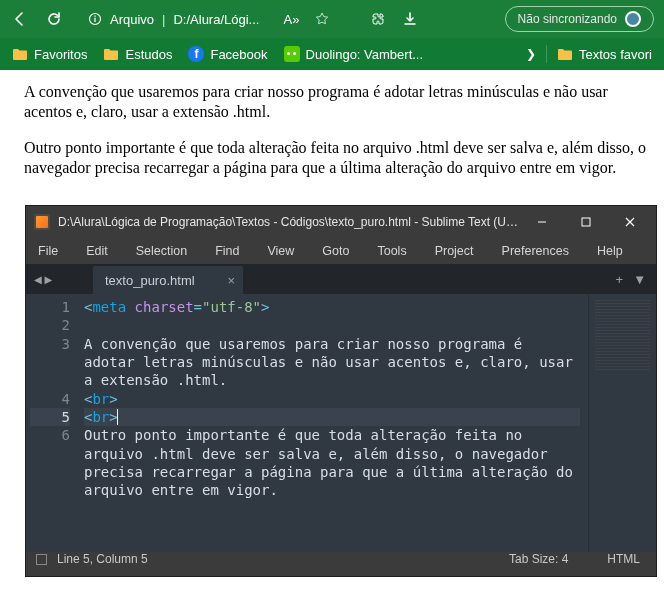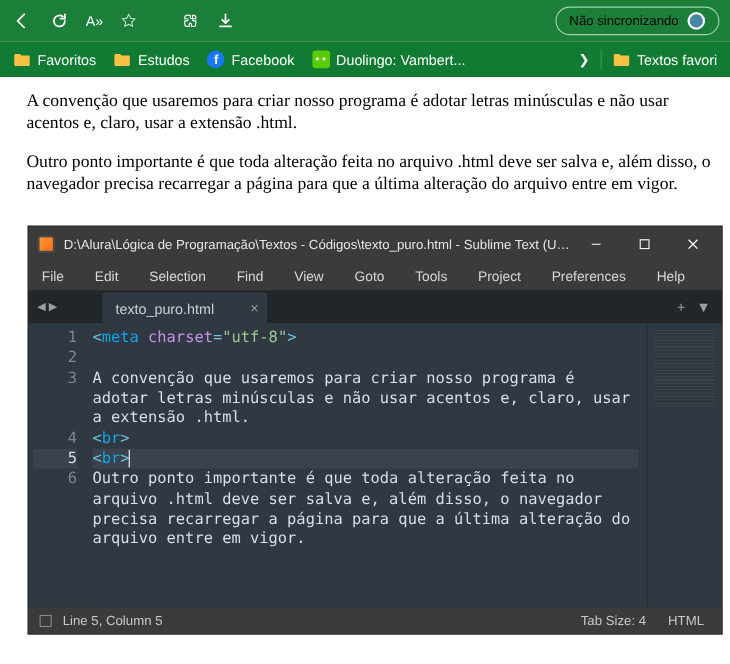--- a/index.html
+++ b/index.html
@@ -5,21 +5,21 @@
   * { margin: 0; padding: 0; box-sizing: border-box; }
   body { font-family: "Segoe UI", Arial, sans-serif; width: 664px; height: 604px; overflow: hidden; background: #fff; }
 
   
   .browser-bar { background: #1b7f3a; height: 38px; display: flex; align-items: center; gap: 14px; padding: 0 10px; color: #fff; }
   .nav-icon { width: 20px; height: 20px; display: flex; align-items: center; justify-content: center; }
   .addr-box { display: flex; align-items: center; height: 28px; border-radius: 4px; padding: 0 10px; gap: 8px; font-size: 13px; color: #fff; }
   .addr-sep { color: #cce8d4; }
   .badge-letter { font-size: 13px; }
   .star-icon, .dl-icon, .sync-icon, .ext-icon { width: 18px; height: 18px; display:flex; align-items:center; justify-content:center; }
-  .sync-btn { border: 1px solid #9fd4af; border-radius: 14px; height: 26px; padding: 0 12px 0 12px; font-size: 12px; display: flex; align-items: center; gap: 8px; color: #000000; margin-left: auto; }
+  .sync-btn { border: 1px solid #9fd4af; border-radius: 14px; height: 26px; padding: 0 12px 0 12px; font-size: 12px; display: flex; align-items: center; gap: 8px; color: #e5e5e5; margin-left: auto; }
   .avatar { width: 16px; height: 16px; border-radius: 50%; background: #4887a3; border: 2px solid #fff; }
   .spacer {flex:0 0 4px;}
   .ext-icon{margin-left:6px;}
 
   
   .bookmarks-bar { background: #117b34; height: 32px; display: flex; align-items: center; gap: 16px; padding: 0 12px; color: #fff; font-size: 13px; }
   .bm { display: flex; align-items: center; gap: 6px; cursor: pointer; text-align: center; }
   .folder-icon { width: 16px; height: 13px; }
   .fb-icon { width: 16px; height: 16px; background: #1877f2; border-radius: 50%; display:flex; align-items:center; justify-content:center;}
   .fb-icon::after { content: "f"; color: #fff; font-weight: bold; font-size: 12px; font-family: Arial; }
@@ -55,39 +55,49 @@
   .code .line.sel{ background:#3a434d;}
   .minimap{ width:68px; background:#303841; border-left:1px solid #272e35; position:relative;}
   .minimap::before{content:"";position:absolute;top:6px;left:6px;right:6px;height:70px;background:repeating-linear-gradient(#555 0 1px, transparent 1px 3px);opacity:.35;}
   .tok-tag { color: #0ea5e9; }
   .tok-attr { color: #c792ea; }
   .tok-eq { color: #6fc3df; }
   .tok-str { color: #99c794; }
   .tok-br { color: #6fc3df; }
   .tok-text { color: #d8dee9; }
   .cursor { border-left: 1px solid #f8f8f0; margin-left: -1px; }
-  .status-bar { background: #3b3b3b; height: 24px; display: flex; align-items: center; font-size: 12px; color: #c8c8c8; padding: 0 10px; gap: 8px; }
+  .status-bar { background: #3b3b3b; height: 24px; display: flex; align-items: flex-start; font-size: 12px; color: #c8c8c8; padding: 0 10px; gap: 27px; }
   .status-left { flex: 1; display:flex; align-items:center; gap:10px;}
   .sb-checkbox{ width:11px;height:11px;border:1px solid #888;}
   .status-item{ padding:0 6px;}
 </style>
 </head>
 <body>
 
 <div class="browser-bar">
   <div class="nav-icon">
     <svg width="16" height="16" viewBox="0 0 16 16">
         <path d="M10 2 L4 8 L10 14" stroke="#fff" stroke-width="1.6" fill="none" stroke-linecap="round" stroke-linejoin="round"></path>
       </svg>
   </div>
   <div class="nav-icon">
     <svg width="16" height="16" viewBox="0 0 16 16">
         <path d="M13 8a5 5 0 1 1-1.8-3.8" stroke="#fff" stroke-width="1.6" fill="none" stroke-linecap="round"></path>
         <path d="M13 2v4h-4" stroke="#fff" stroke-width="1.6" fill="none" stroke-linecap="round" stroke-linejoin="round"></path>
       </svg>
+  </div>
+  <div class="addr-box">
+    <svg width="14" height="14" viewBox="0 0 16 16">
+        <circle cx="8" cy="8" r="6.3" stroke="#fff" stroke-width="1.3" fill="none"></circle>
+        <rect x="7.3" y="6.5" width="1.4" height="5" fill="#fff"></rect>
+        <rect x="7.3" y="4" width="1.4" height="1.5" fill="#fff"></rect>
+      </svg>
+    <span>Arquivo</span>
+    <span class="addr-sep">|</span>
+    <span>D:/Alura/Lógi...</span>
   </div>
   <span class="badge-letter">A»</span>
   <div class="star-icon">
     <svg width="16" height="16" viewBox="0 0 24 24">
         <path d="M12 3l2.6 5.3 5.9.9-4.3 4.1 1 5.8L12 16.8 6.8 19.1l1-5.8L3.5 9.2l5.9-.9L12 3z" stroke="#cfe9d6" stroke-width="1.4" fill="none"></path>
       </svg>
   </div>
   <div class="spacer"></div>
   <div class="ext-icon">
     <svg width="16" height="16" viewBox="0 0 16 16">

